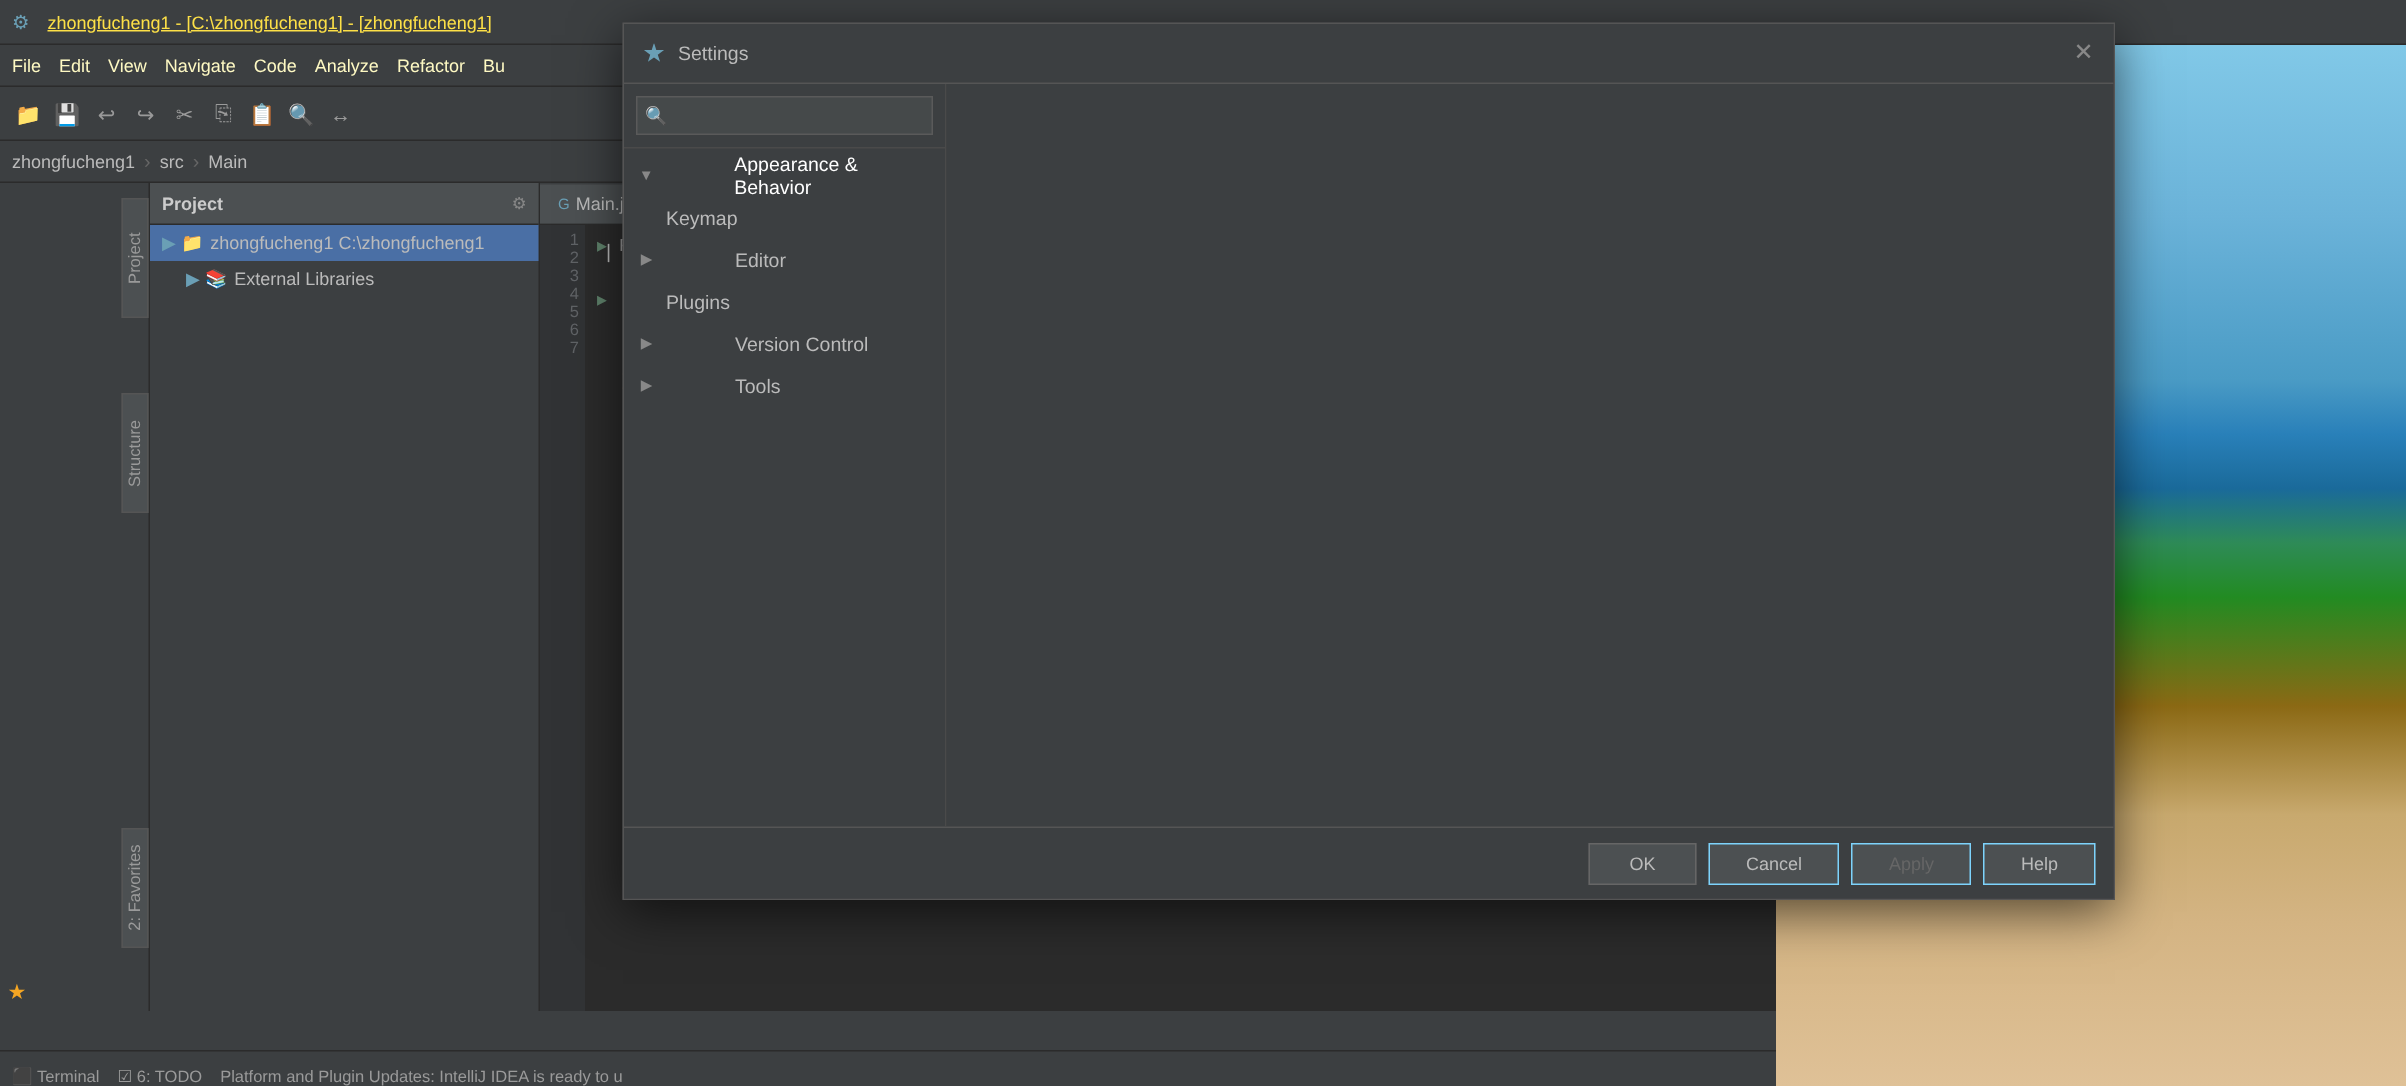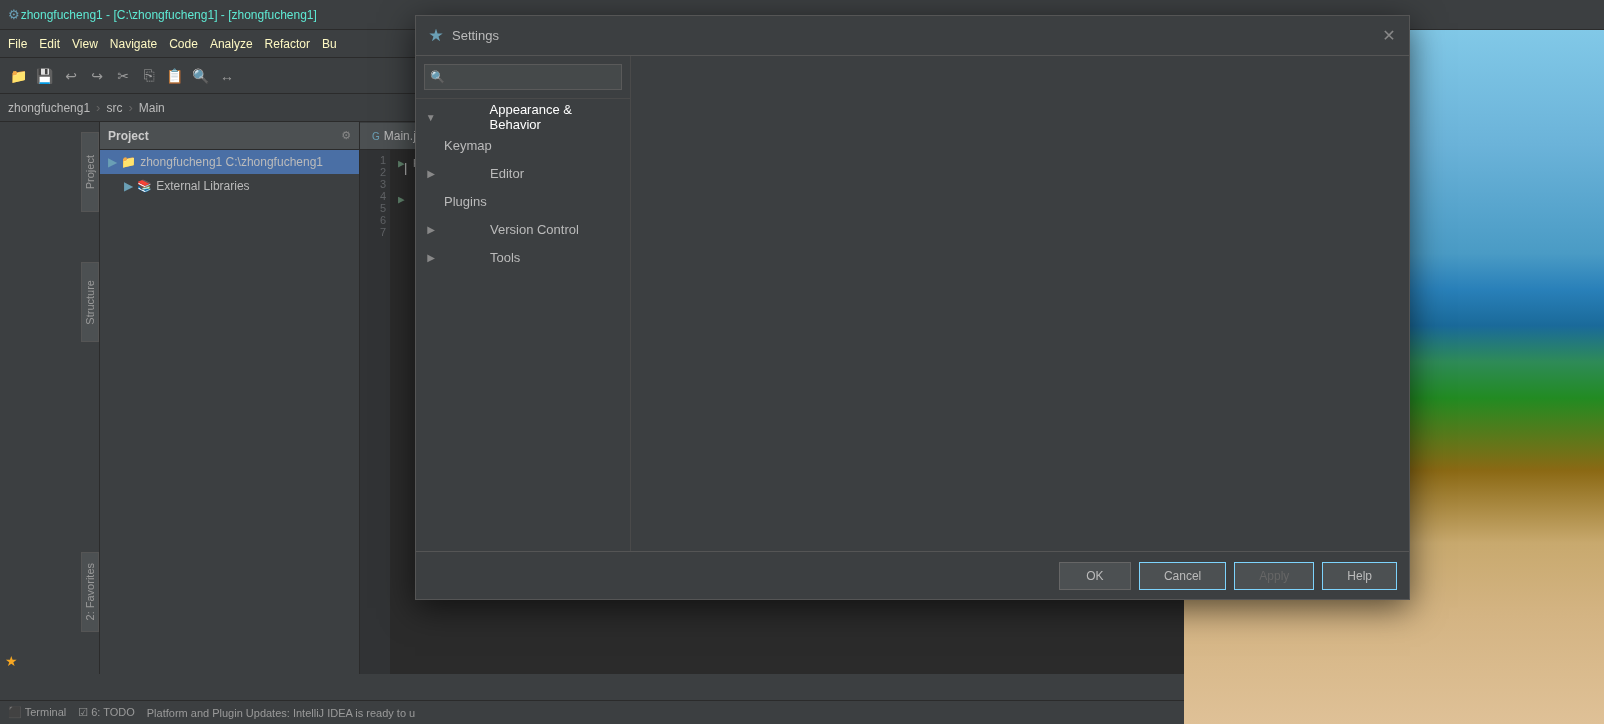--- a/index.html
+++ b/index.html
@@ -27,23 +27,24 @@
       right: 0;
       height: 30px;
       background: #3c3f41;
       display: flex;
       align-items: center;
       padding: 0 8px;
       border-bottom: 1px solid #2b2b2b;
     }
 
     .ide-title-text {
-      color: #5eead4;
-      font-size: 12px;
-      margin-left: 1px;
+      color: #fde047;
+      font-size: 12px;
+      margin-left: 12px;
+      text-decoration: underline;
     }
 
     
     .ide-menubar {
       position: absolute;
       top: 30px;
       left: 0;
       right: 420px;
       height: 28px;
       background: #3c3f41;
@@ -178,21 +179,21 @@
     
     .ide-statusbar {
       position: absolute;
       bottom: 0;
       left: 0;
       right: 420px;
       height: 24px;
       background: #3c3f41;
       border-top: 1px solid #2b2b2b;
       display: flex;
-      align-items: center;
+      align-items: flex-end;
       padding: 0 8px;
       gap: 12px;
     }
 
     .statusbar-item {
       color: #9a9a9a;
       font-size: 11px;
     }
 
     

